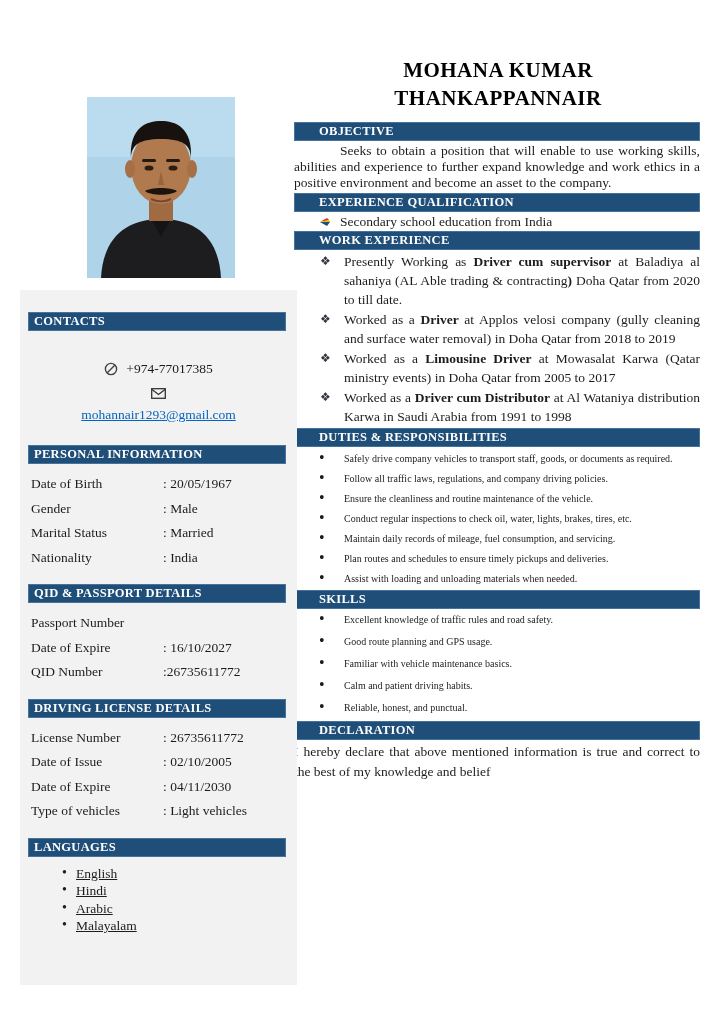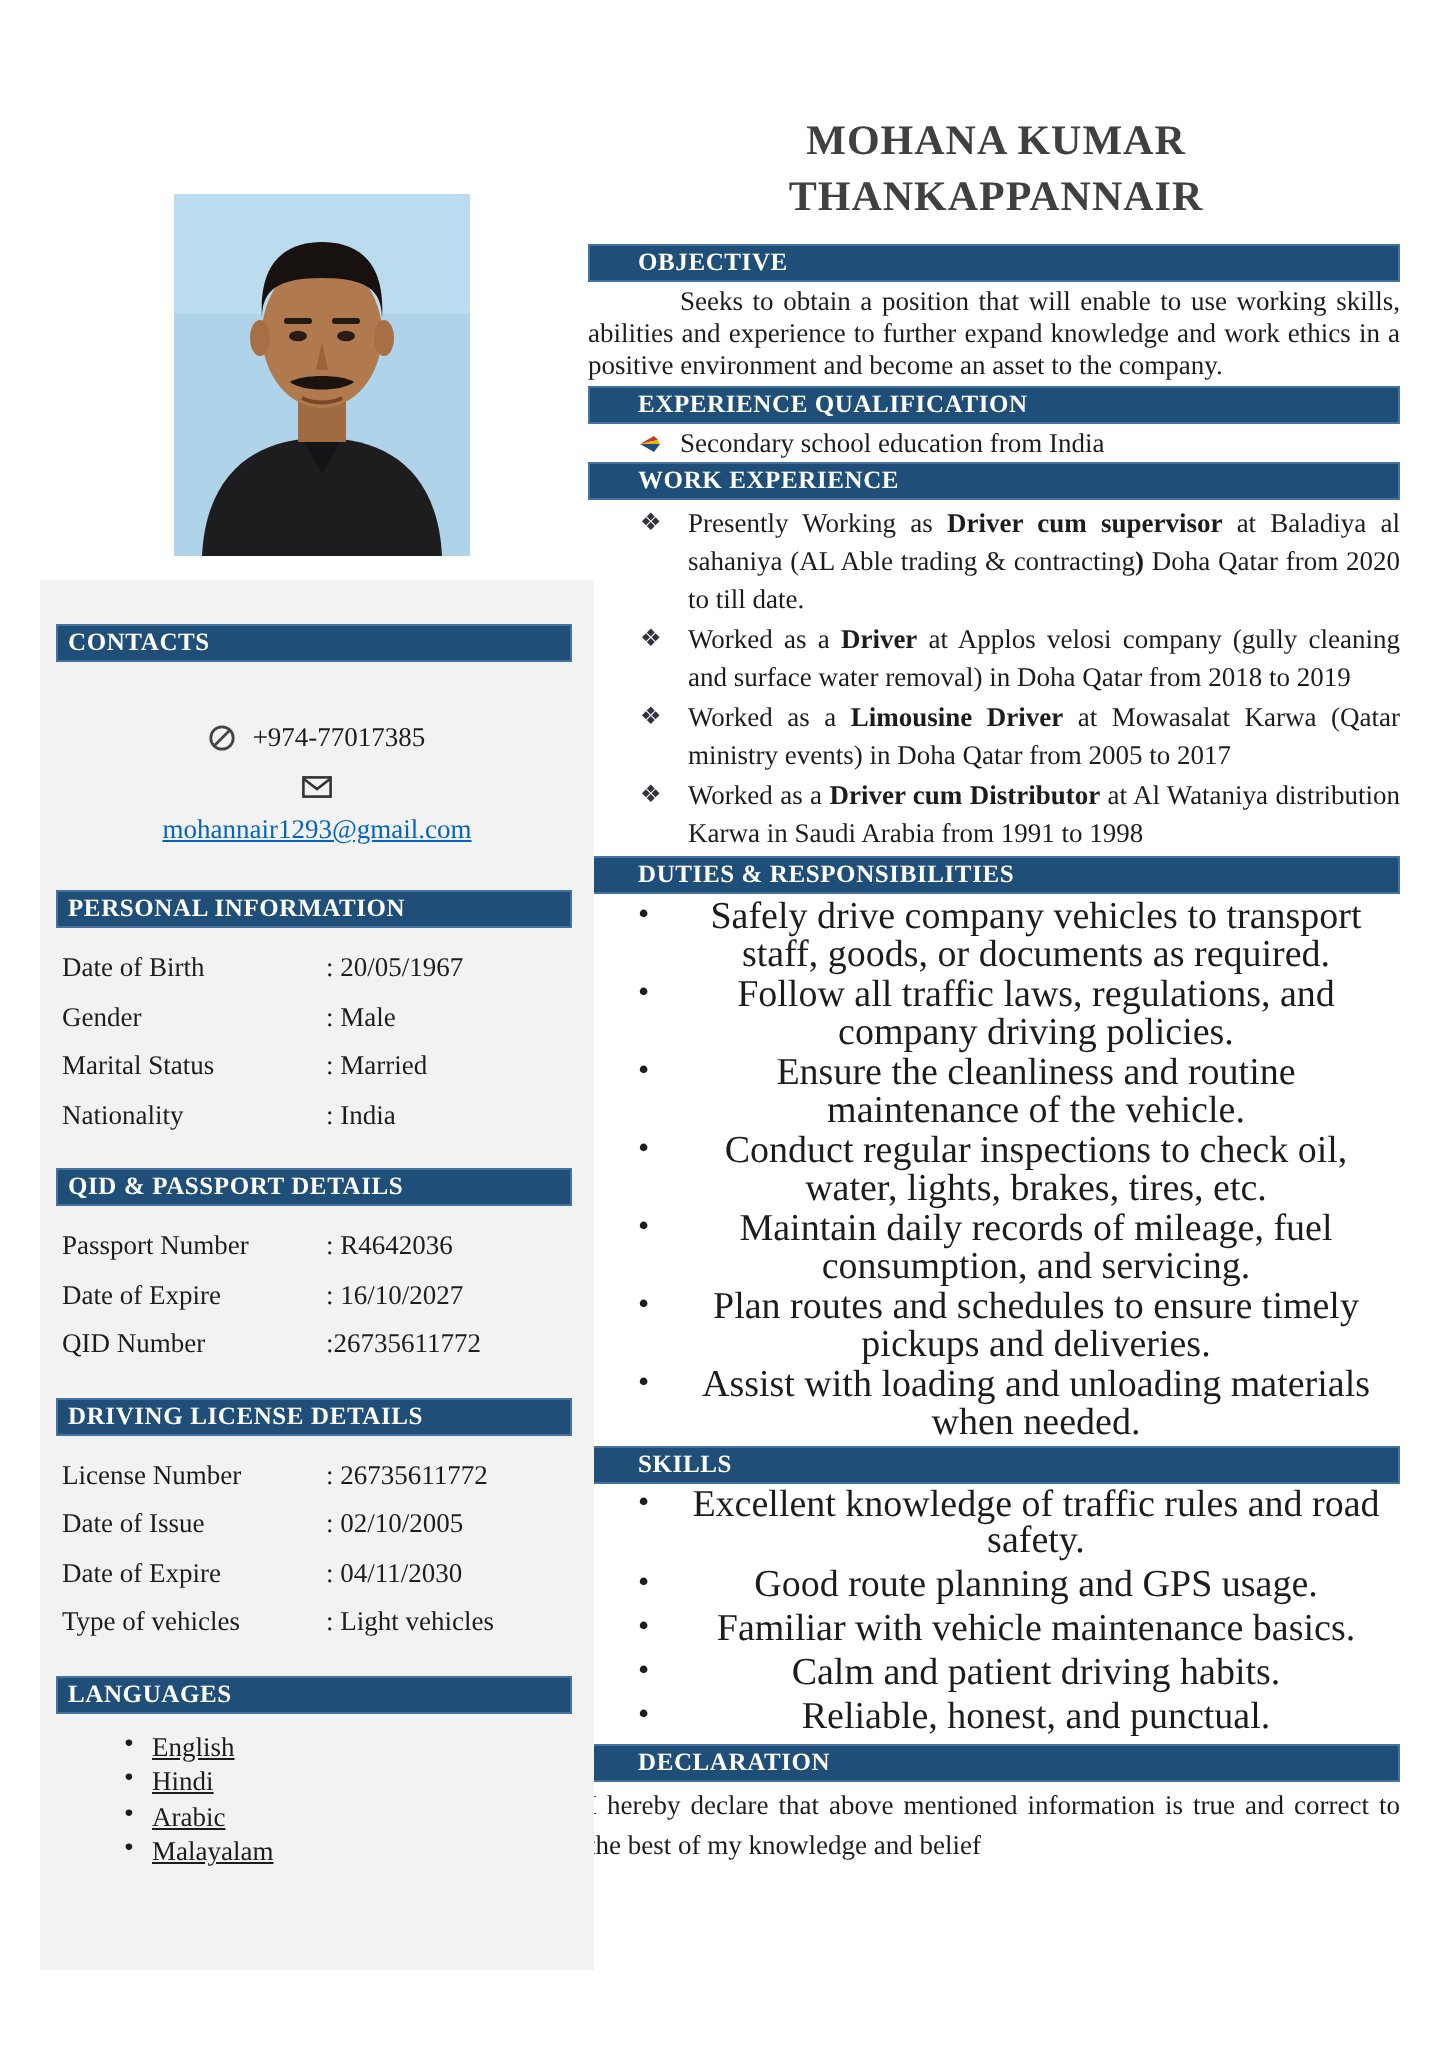--- a/index.html
+++ b/index.html
@@ -9,21 +9,21 @@
     overflow:hidden;
   }
   
   .photo{
     position:absolute;left:87px;top:97px;width:148px;height:181px;
     background:#afd4e9;overflow:hidden;
   }
   
   .name-block{
     position:absolute;left:294px;top:56px;width:408px;
-    text-align:center;color:#404040;font-weight:bold;
+    text-align:center;color:#000000;font-weight:bold;
     font-size:21px;line-height:28px;letter-spacing:.5px;
   }
   
   .bar{
     background:#1f4e79;border:1px solid #46729e;color:#ffffff;
     font-weight:bold;font-size:12.5px;line-height:14px;
     padding:1px 4px 2px 5px;letter-spacing:.3px;
     box-sizing:border-box;
   }
   
@@ -39,21 +39,21 @@
   ul.work-list li{
     position:relative;font-size:13.5px;line-height:19px;margin:0 0 1px 0;
     text-align:justify;
   }
   ul.work-list li::before{
     content:"\2756";position:absolute;left:-24px;top:0;
     font-size:12px;color:#33333f;
   }
   ul.dot-list{list-style:none;margin:2px 0 2px 0;padding:0 8px 0 50px;}
   ul.dot-list li{
-    position:relative;font-size:19px;line-height:19px;margin:0 0 1px 0;text-align:center;
+    position:relative;font-size:10px;line-height:19px;margin:0 0 1px 0;
   }
   ul.dot-list li::before{
     content:"\2022";position:absolute;left:-25px;top:-1px;
     font-size:16px;color:#1c1c1c;
   }
   ul.skills-list li{line-height:18px;margin:0 0 4px 0;}
   .declaration-text{margin:2px 0;font-size:13.5px;line-height:20px;text-align:justify;}
   
   .left-col{
     position:absolute;left:20px;top:290px;width:277px;height:695px;
@@ -206,21 +206,20 @@
     <div class="info-row">
       <span class="lbl">Nationality</span>
       <span class="val">: India</span>
     </div>
   </div>
 
   <div class="bar">QID &amp; PASSPORT DETAILS</div>
   <div class="info-rows">
     <div class="info-row">
       <span class="lbl">Passport Number</span>
-      <span class="val">: R4642036</span>
     </div>
     <div class="info-row">
       <span class="lbl">Date of Expire</span>
       <span class="val">: 16/10/2027</span>
     </div>
     <div class="info-row">
       <span class="lbl">QID Number</span>
       <span class="val">:26735611772</span>
     </div>
   </div>

